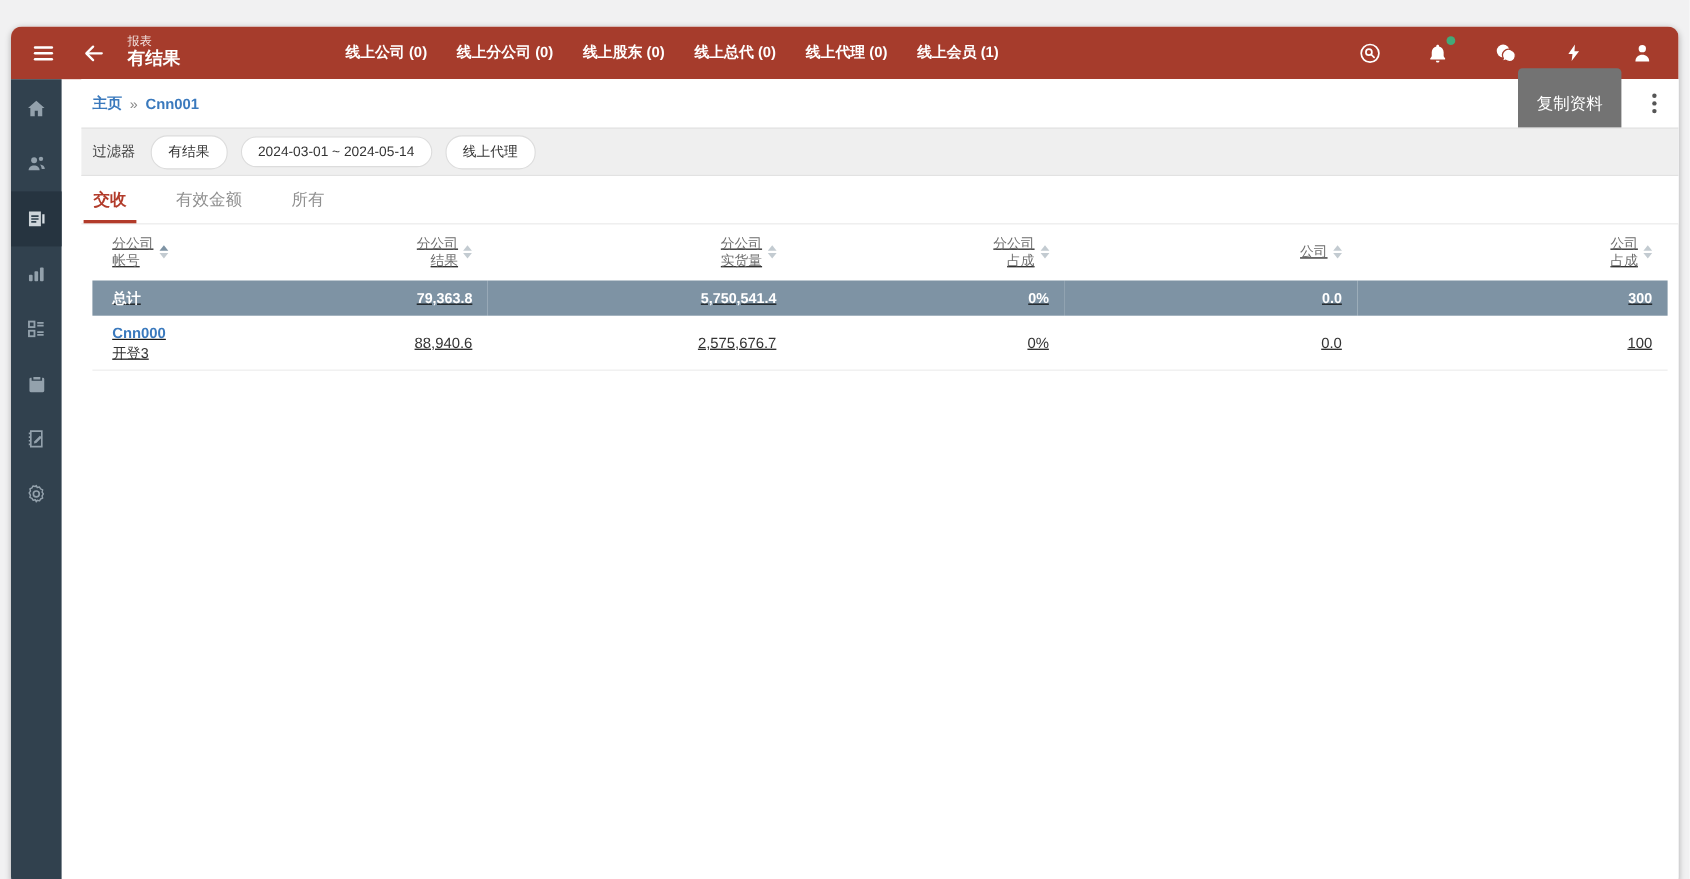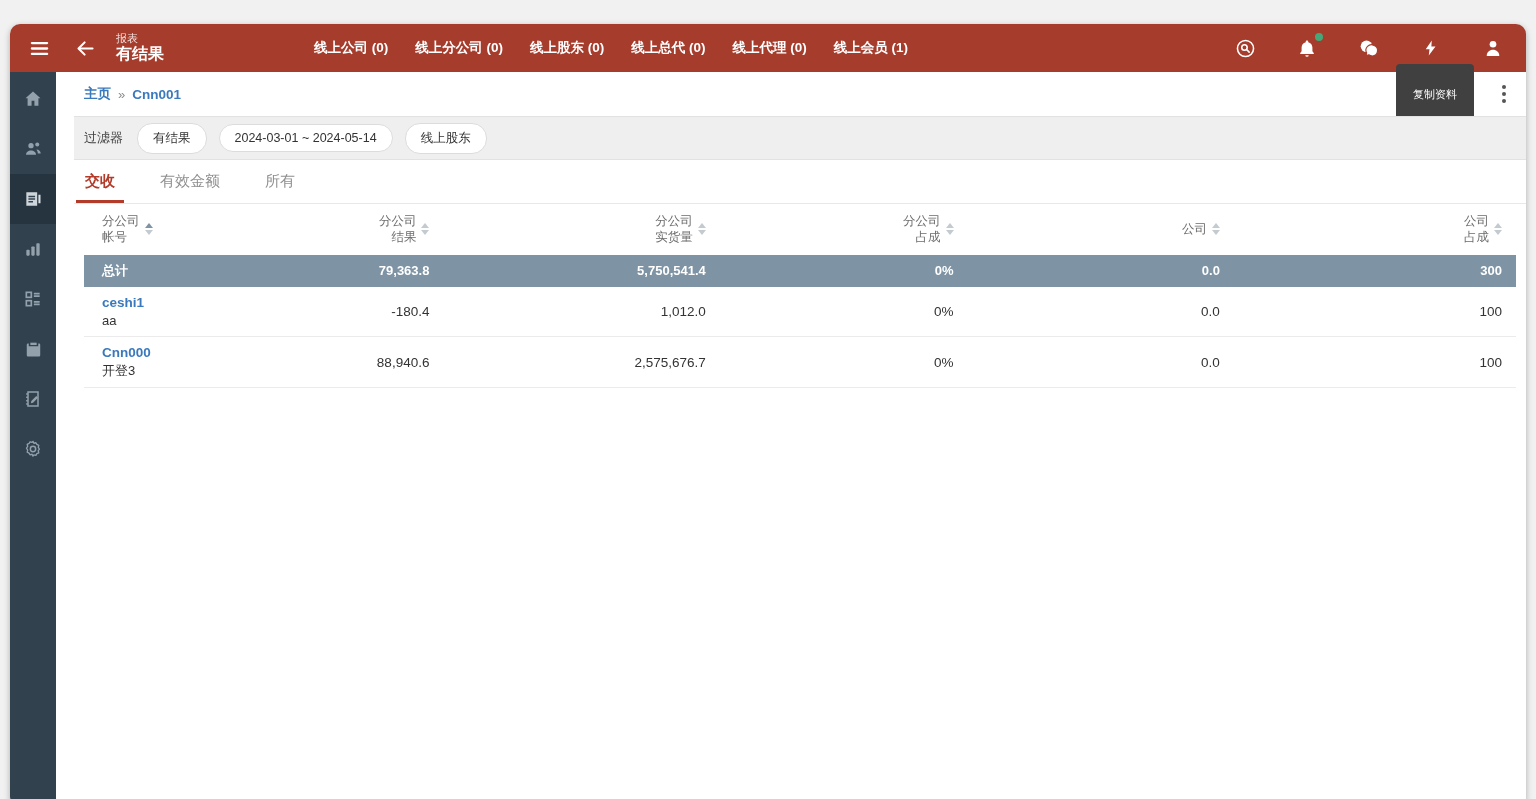--- a/index.html
+++ b/index.html
@@ -35,22 +35,22 @@
   .app-body { flex:1; display:flex; min-height:0;gap:18px; }
   .sidebar { width:46px; flex:0 0 46px; background:#31414e; padding-top:2px; display:flex; flex-direction:column; }
   .side-item { height:50px; display:flex; align-items:center; justify-content:center; cursor:pointer; color:#93a1ac; }
   .side-item.active { background:#263440; color:#d7dee3; }
   .main { flex:1; display:flex; flex-direction:column; background:#fff; min-width:0; }
   
   .toolbar { height:44px; flex:0 0 44px; display:flex; align-items:center; padding:0 14px 0 10px; background:#fff; }
   .crumb { font-size:13.5px; font-weight:bold; color:#3a79bd; cursor:pointer; }
   .crumb-sep { color:#8a8a8a; margin:0 7px; font-size:13px; }
   .copy-btn {
-    margin-left:auto; background:#404040; color:#fff; border:none; border-radius:4px;
-    font-size:11px; padding:23px 17px; cursor:pointer; font-family:inherit;
+    margin-left:auto; background:#737373; color:#fff; border:none; border-radius:4px;
+    font-size:15px; padding:23px 17px; cursor:pointer; font-family:inherit;
   }
   .kebab { margin-left:22px; display:flex; flex-direction:column; gap:3px; cursor:pointer; padding:4px 6px; }
   .kebab i { width:4px; height:4px; border-radius:50%; background:#555; }
   
   .filterbar {
     height:44px; flex:0 0 44px; background:#efefef; border-top:1px solid #e2e2e2; border-bottom:1px solid #e2e2e2;
     display:flex; align-items:center; gap:12px; padding:0 10px;
   }
   .filter-label { font-size:13px; color:#444; margin-right:2px; }
   .chip {
@@ -60,21 +60,21 @@
   
   .tabbar { height:44px; flex:0 0 44px; display:flex; align-items:stretch; padding-left:2px; border-bottom:1px solid #e8e8e8; background:#fff; }
   .tab {
     display:flex; align-items:center; padding:0 9px; margin-right:27px; font-size:15px;
     color:#8f8f8f; cursor:pointer; position:relative;
   }
   .tab.active { color:#b23b2a; font-weight:bold; }
   .tab.active::after { content:""; position:absolute; left:0; right:0; bottom:0; height:3px; background:#b23b2a; }
   
   .table-wrap { padding:0 10px; }
-  table { width:100%; border-collapse:collapse; table-layout:fixed; }
+  table { width:100%; border-collapse:collapse; table-layout:fixed;text-decoration:underline; }
   col.c1{width:13%} col.c2{width:12.1%} col.c3{width:19.3%} col.c4{width:17.3%} col.c5{width:18.6%} col.c6{width:19.7%}
   th { font-size:12.5px; color:#6d6d6d; font-weight:normal; padding:9px 14px 9px 18px; vertical-align:middle; }
   th .hcell { display:flex; align-items:center; gap:5px; justify-content:flex-end; cursor:pointer; }
   th.left .hcell { justify-content:flex-start; }
   .hlines { text-align:right; line-height:1.3; }
   th.left .hlines { text-align:left; }
   .sorter { display:flex; flex-direction:column; gap:2px; }
   .arr { width:0; height:0; border-left:4.5px solid transparent; border-right:4.5px solid transparent; }
   .arr.up { border-bottom:5px solid #c3cbd1; }
   .arr.down { border-top:5px solid #c3cbd1; }
@@ -246,21 +246,21 @@
             <i></i>
             <i></i>
             <i></i>
           </div>
       </div>
 
       <div class="filterbar">
         <span class="filter-label">过滤器</span>
         <span class="chip">有结果</span>
         <span class="chip">2024-03-01 ~ 2024-05-14</span>
-        <span class="chip">线上股东</span>
+        <span class="chip">线上代理</span>
       </div>
 
       <div class="tabbar">
         <div class="tab active">交收</div>
         <div class="tab">有效金额</div>
         <div class="tab">所有</div>
       </div>
 
       <div class="table-wrap">
         <table>
@@ -348,31 +348,20 @@
             </tr>
           </thead>
           <tbody>
             <tr class="total-row">
               <td class="left">总计</td>
               <td>79,363.8</td>
               <td>5,750,541.4</td>
               <td>0%</td>
               <td>0.0</td>
               <td>300</td>
-            </tr>
-            <tr class="data-row">
-              <td class="left">
-                <div class="acct">ceshi1</div>
-                <div class="acct-name">aa</div>
-              </td>
-              <td class="neg">-180.4</td>
-              <td>1,012.0</td>
-              <td>0%</td>
-              <td>0.0</td>
-              <td>100</td>
             </tr>
             <tr class="data-row">
               <td class="left">
                 <div class="acct">Cnn000</div>
                 <div class="acct-name">开登3</div>
               </td>
               <td>88,940.6</td>
               <td>2,575,676.7</td>
               <td>0%</td>
               <td>0.0</td>

